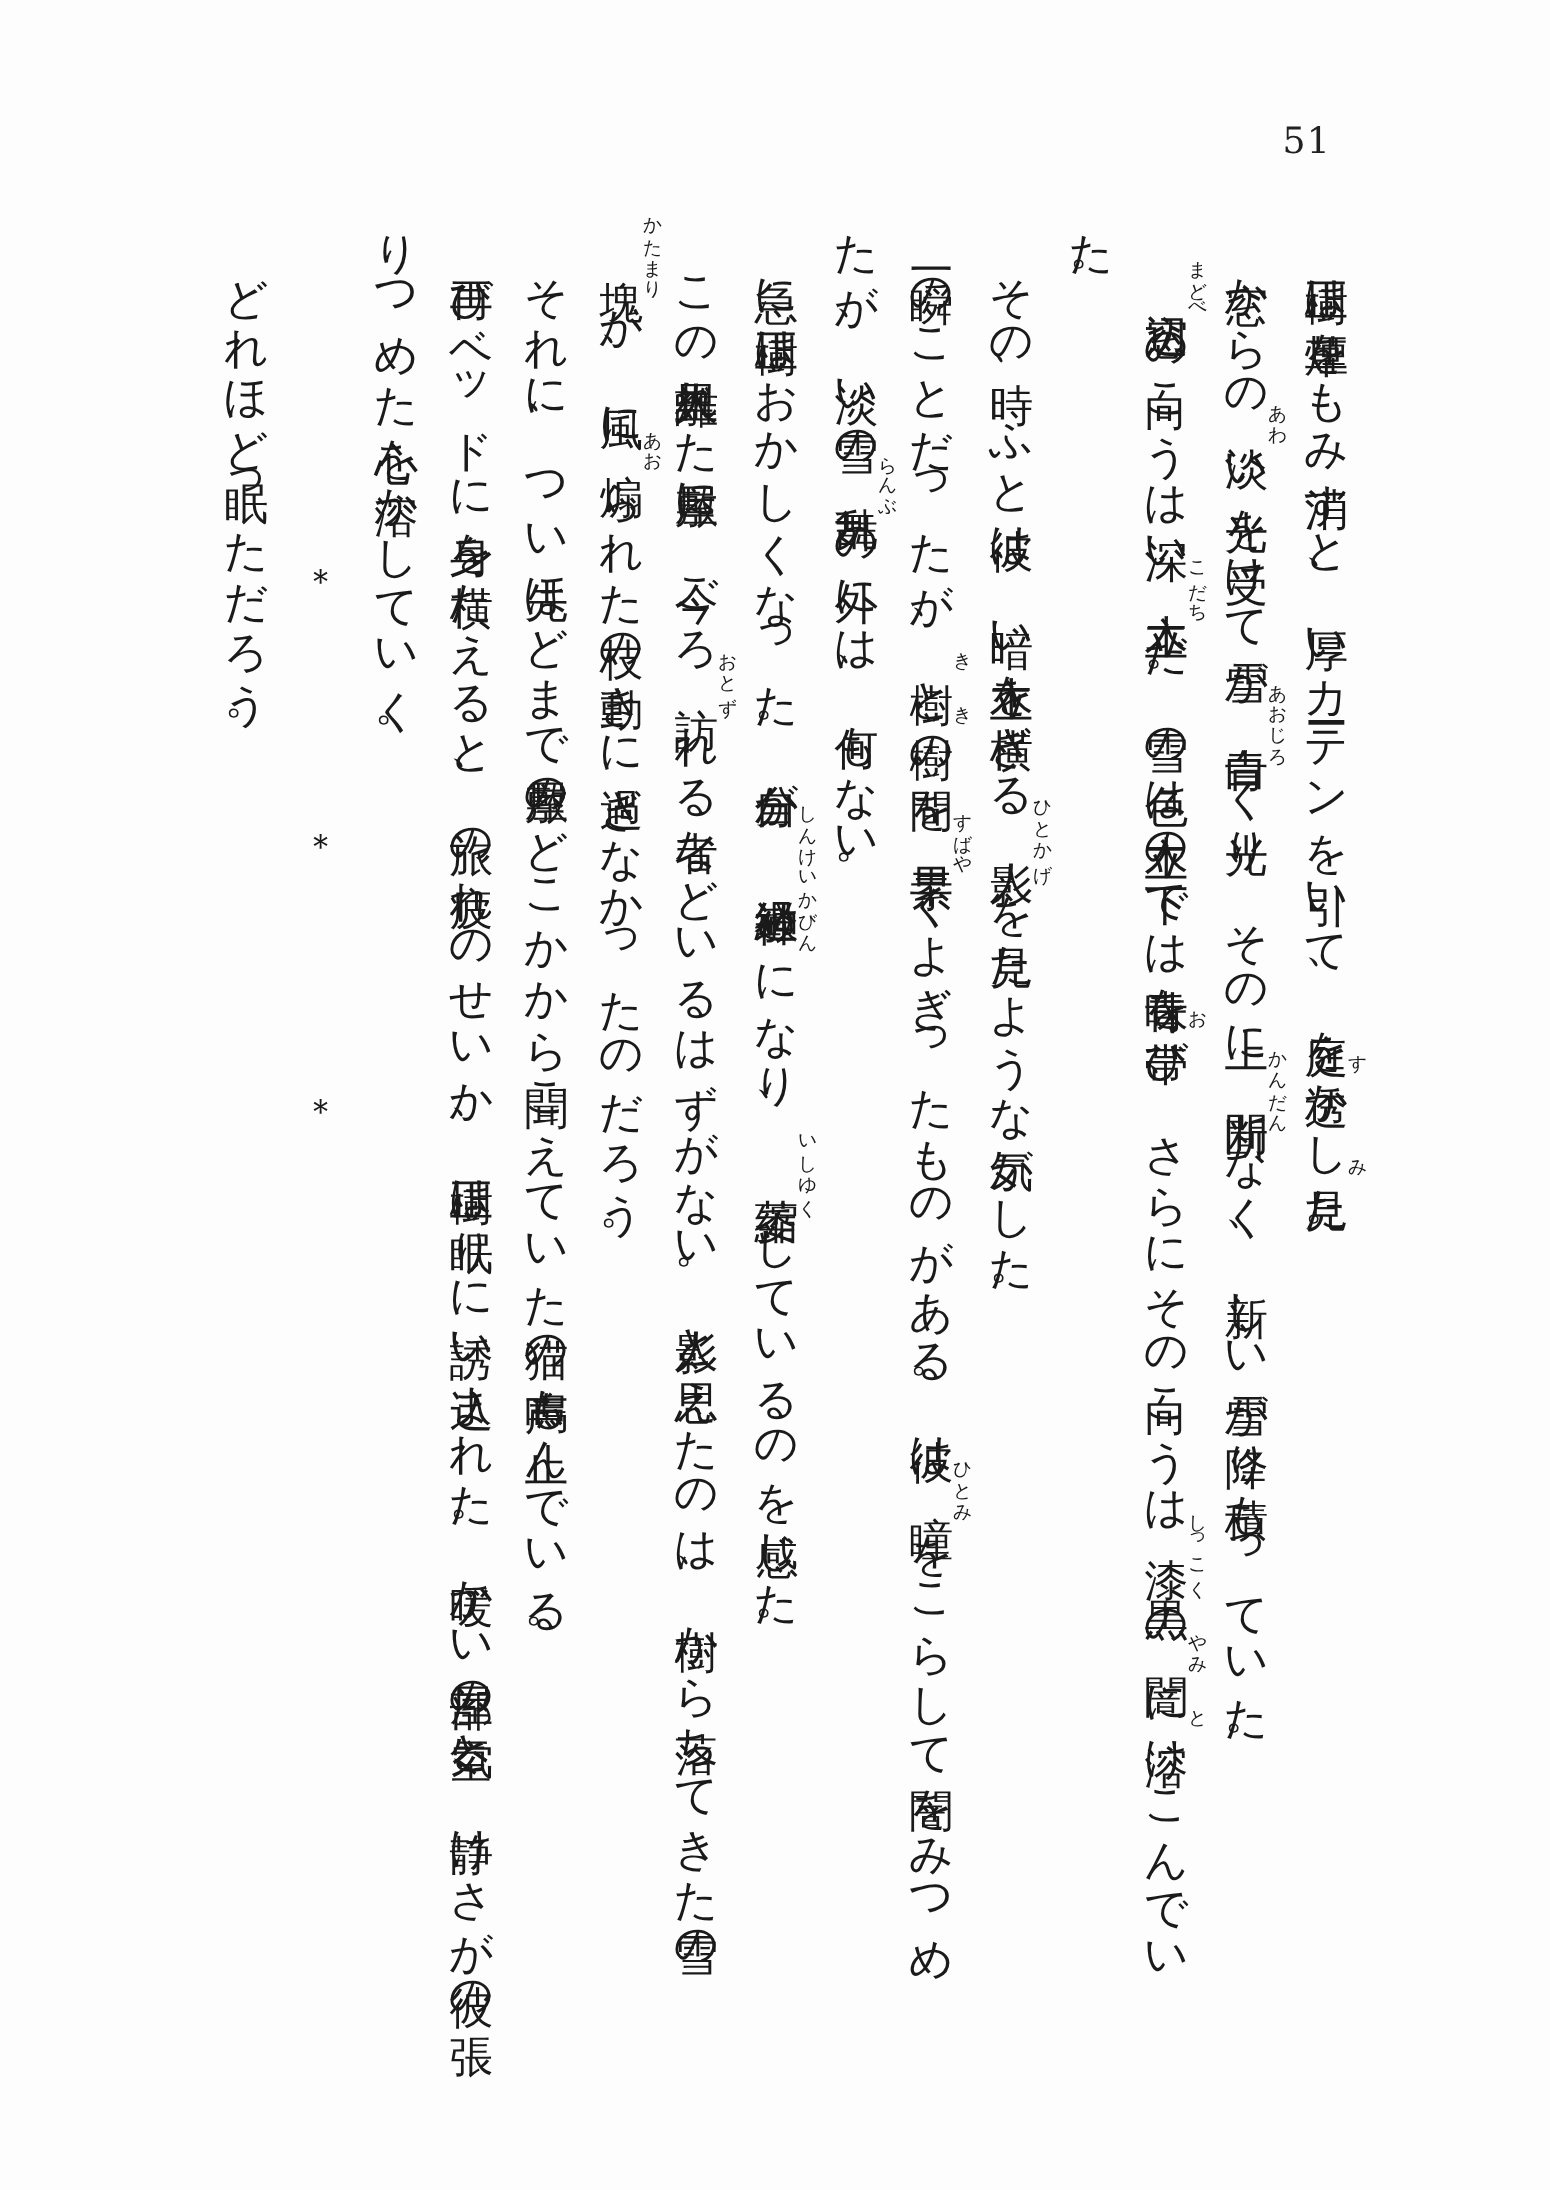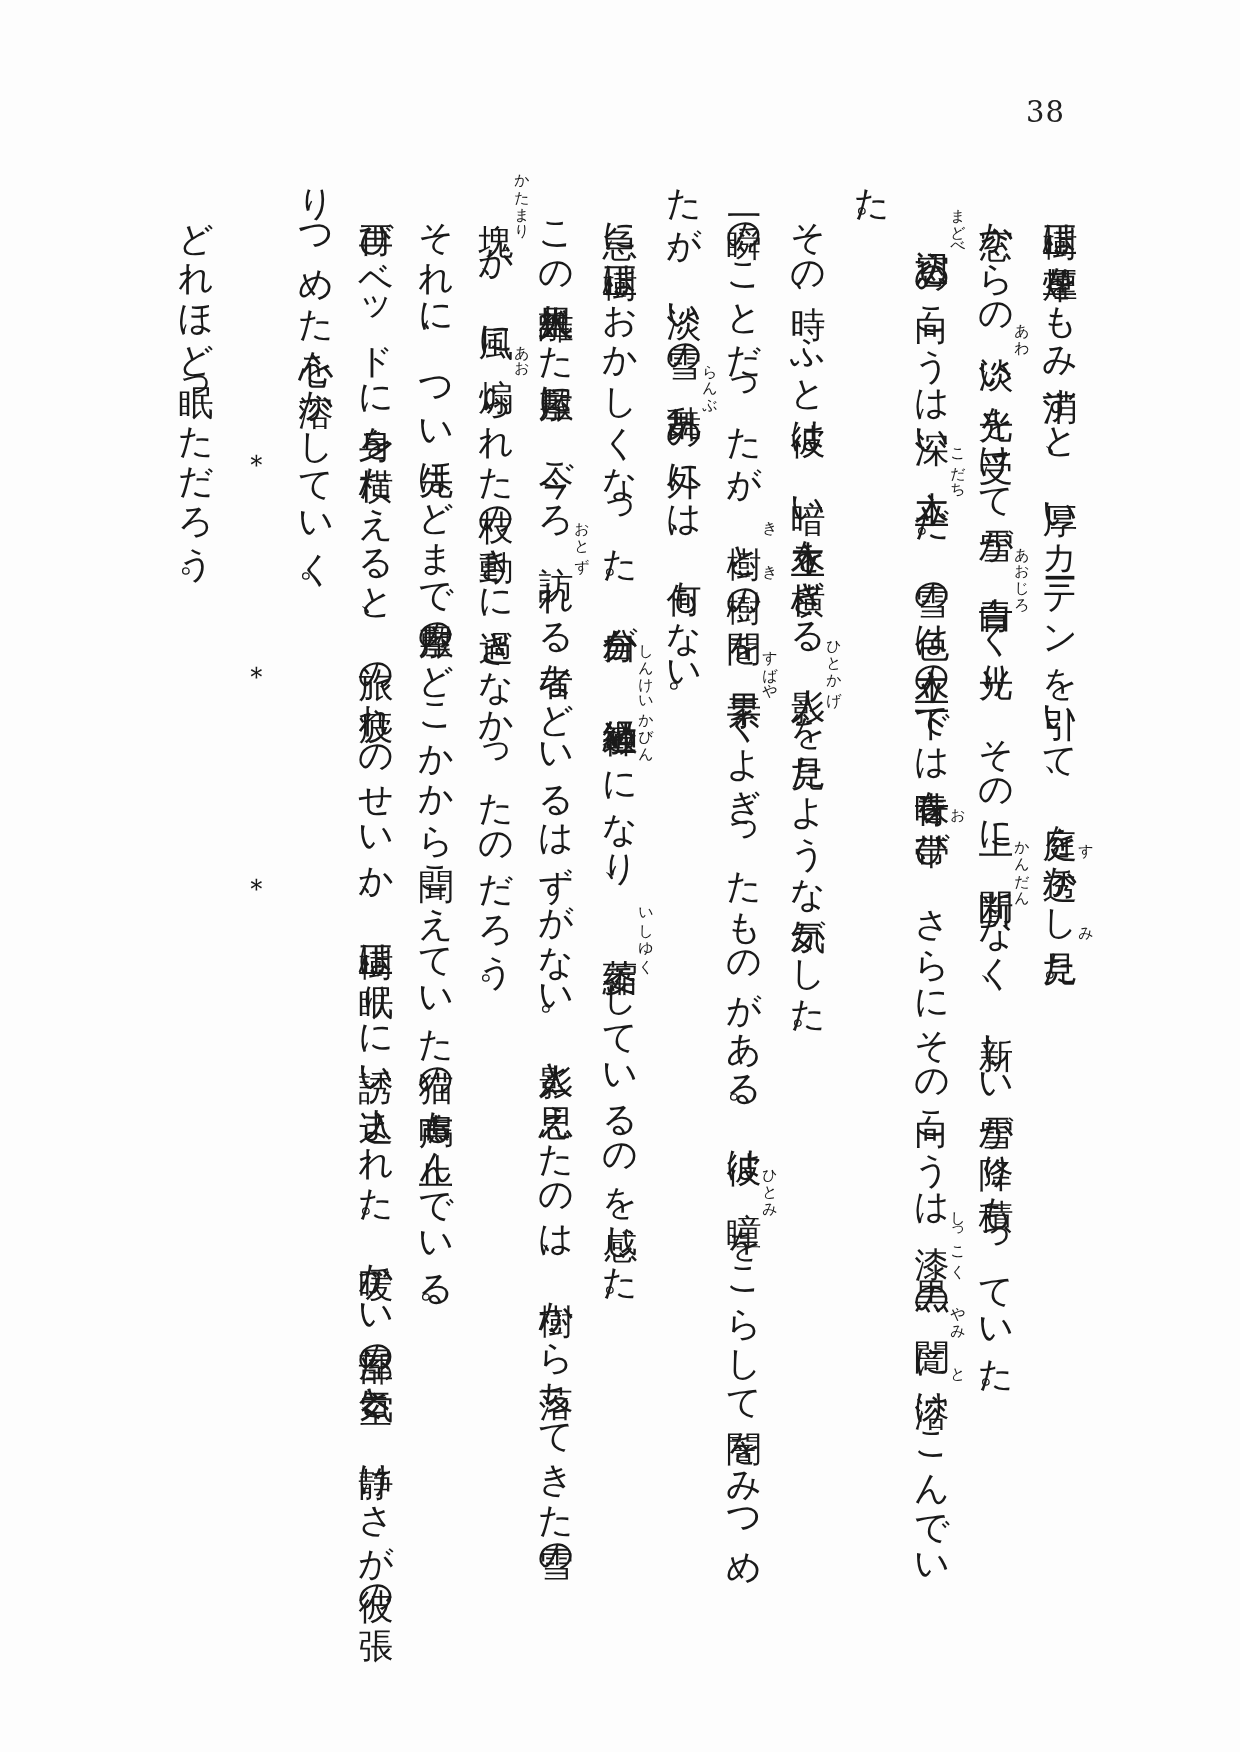--- a/index.html
+++ b/index.html
@@ -56,21 +56,21 @@
   p.separator {
     font-size: 28px;
     text-indent: 272px;
     letter-spacing: 184px;
   }
 </style>
 </head>
 <body>
 
 <div class="book-page">
-  <div class="page-number">38</div>
+  <div class="page-number">51</div>
   <div class="text-block">
       <p>正樹は煙草をもみ消すと、厚いカーテンを引いて、庭を<ruby>透<rt>す</rt></ruby>かし<ruby>見<rt>み</rt></ruby>た。</p>
       <p>窓からの<ruby>淡<rt>あわ</rt></ruby>い光を受けて雪が<ruby>青白<rt>あおじろ</rt></ruby>く光り、その上に<ruby>間断<rt>かんだん</rt></ruby>なく、新しい雪が降り積もっていた。</p>
       <p><ruby>窓辺<rt>まどべ</rt></ruby>の向こうは深い<ruby>木立<rt>こだち</rt></ruby>だ。雪の色は木立の下では青味を<ruby>帯<rt>お</rt></ruby>び、さらにその向こうは<ruby>漆<rt>しっ</rt></ruby><ruby>黒<rt>こく</rt></ruby>の<ruby>闇<rt>やみ</rt></ruby>に<ruby>溶<rt>と</rt></ruby>けこんでいた。</p>
       <p>その時、ふと彼は、暗い木立を横ぎる<ruby>人影<rt>ひとかげ</rt></ruby>を見たような気がした。</p>
       <p>一瞬のことだったが、<ruby>樹<rt>き</rt></ruby>と<ruby>樹<rt>き</rt></ruby>の間を<ruby>素早<rt>すばや</rt></ruby>くよぎったものがある。彼は<ruby>瞳<rt>ひとみ</rt></ruby>をこらして闇をみつめたが、淡い雪の<ruby>乱舞<rt>らんぶ</rt></ruby>の外には、何もない。</p>
       <p>急に正樹はおかしくなった。自分が<ruby>神経過敏<rt>しんけいかびん</rt></ruby>になり、<ruby>萎縮<rt>いしゆく</rt></ruby>しているのを感じた。</p>
       <p>この人里離れた屋敷に、今ごろ<ruby>訪<rt>おとず</rt></ruby>れる者などいるはずがない。人影と思えたのは、樹から落ちてきた雪の<ruby>塊<rt>かたまり</rt></ruby>か、風に<ruby>煽<rt>あお</rt></ruby>られた枝の動きに過ぎなかったのだろう。</p>
       <p>それに、つい先ほどまで屋敷のどこかから聞こえていた猫の鳴声も止んでいる。</p>
       <p>再びベッドに身を横たえると、旅の疲れのせいか、正樹は眠りに誘い込まれた。暖かい部屋の空気と、静けさが彼の張りつめた心を溶かしていく。</p>

